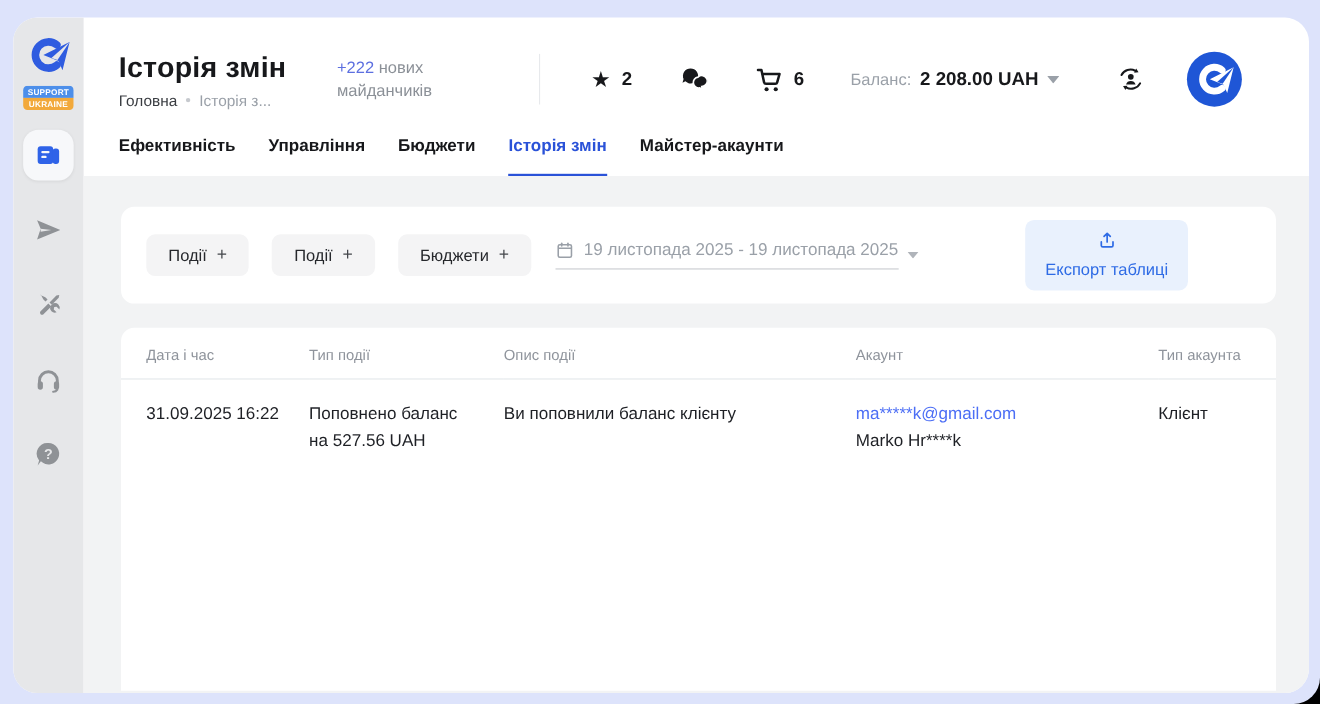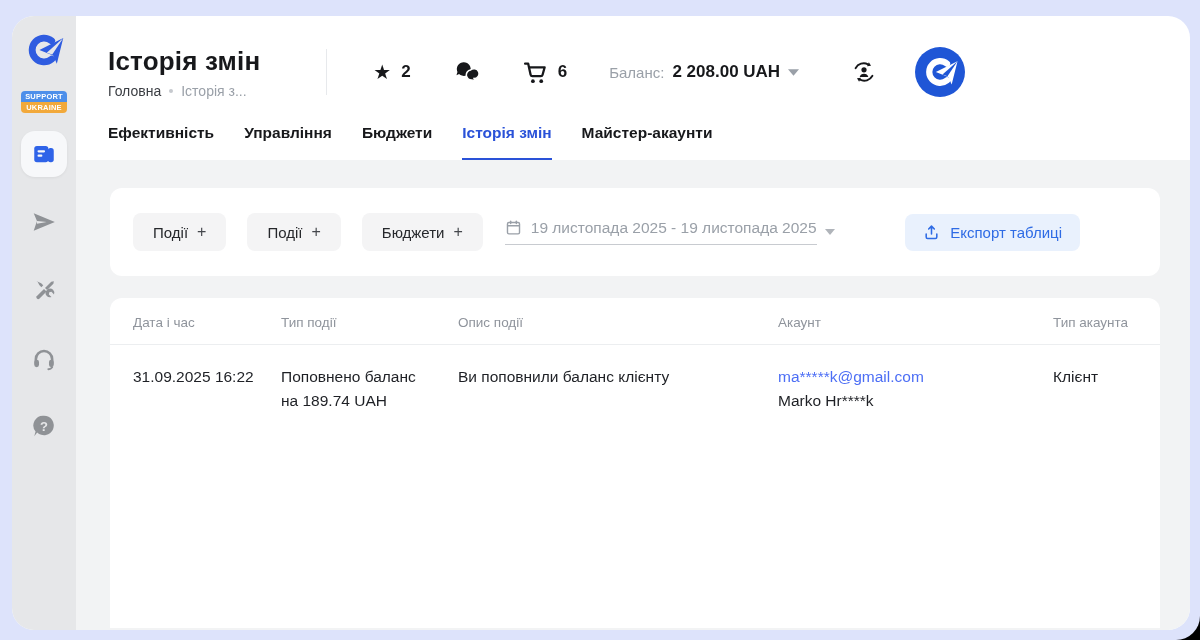--- a/index.html
+++ b/index.html
@@ -3,21 +3,21 @@
 <meta charset="utf-8">
 <style>
   * { margin:0; padding:0; box-sizing:border-box; }
   html,body { background:#000; width:1200px; height:640px; font-family:"Liberation Sans", sans-serif; }
   .page { position:relative; width:1200px; height:640px; background:#dde3fb; border-bottom-right-radius:24px; overflow:hidden; }
   .app { position:absolute; left:12px; top:16px; right:10px; bottom:10px; background:#fff; border-radius:22px; overflow:hidden; display:flex; }
 
   
   .sidebar { width:64px; background:#e6e7e9; display:flex; flex-direction:column; align-items:center; flex-shrink:0; }
   .logo-wrap { margin-top:12px; display:flex; flex-direction:column; align-items:center; }
-  .logo-badge { margin-top:19px; width:46px; border-radius:4px; overflow:hidden; font-size:7.5px; font-weight:bold; color:#fff; text-align:center; line-height:11px; letter-spacing:.2px; }
+  .logo-badge { margin-top:6px; width:46px; border-radius:4px; overflow:hidden; font-size:7.5px; font-weight:bold; color:#fff; text-align:center; line-height:11px; letter-spacing:.2px; }
   .badge-top { background:#4d8fea; }
   .badge-bottom { background:#f2a93b; }
   .nav { margin-top:18px; display:flex; flex-direction:column; align-items:center; gap:22px; }
   .nav-item { width:46px; height:46px; display:flex; align-items:center; justify-content:center; border-radius:14px; color:#8f9296; cursor:pointer; }
   .nav-item.active { background:#f7f8fa; color:#2f63e8; box-shadow:0 1px 3px rgba(0,0,0,.06); }
 
   
   .main { flex:1; display:flex; flex-direction:column; min-width:0; }
   .header { display:flex; align-items:center; padding:18px 30px 4px 32px; height:98px; flex-shrink:0; }
   .page-title { font-size:26px; font-weight:bold; color:#17181b; letter-spacing:.2px; }
@@ -46,21 +46,21 @@
 
   
   .content { flex:1; background:#f2f3f4; padding:28px 30px 2px 34px; display:flex; flex-direction:column; min-height:0; }
   .filter-card { background:#fff; border-radius:12px; height:88px; display:flex; align-items:center; padding:0 24px 0 23px; flex-shrink:0; }
   .filter-btn { background:#f4f4f5; border:none; border-radius:8px; padding:10px 20px; font-size:15px; color:#26282c; font-family:inherit; display:flex; align-items:center; gap:9px; cursor:pointer; }
   .filter-btn + .filter-btn { margin-left:21px; }
   .plus { color:#44474c; font-size:16px; }
   .date-range { margin-left:22px; display:flex; align-items:center; gap:8px; cursor:pointer; }
   .date-underline { display:flex; align-items:flex-start; gap:9px; border-bottom:1px solid #c8cbd0; padding-bottom:7px; color:#9aa0a8; }
   .date-text { font-size:15.5px; color:#9aa0a8; white-space:nowrap; }
-  .export-btn { margin-left:auto; margin-right:56px; background:#e9f1fd; border:none; border-radius:8px; padding:10px 18px; font-size:15px; color:#2e6be5; font-family:inherit; display:flex; align-items:center; gap:10px; cursor:pointer; }
+  .export-btn { margin-left:auto; margin-right:56px; background:#e9f1fd; border:none; border-radius:8px; padding:10px 18px; font-size:15px; color:#2e6be5; font-family:inherit; display:flex; align-items:center; gap:10px; cursor:pointer;flex-direction:column; }
 
   .table-card { margin-top:22px; background:#fff; border-radius:12px 12px 0 0; flex:1; overflow:hidden; }
   table { width:100%; border-collapse:collapse; table-layout:fixed; }
   col.c1{width:171px;} col.c2{width:177px;} col.c3{width:320px;} col.c4{width:275px;}
   th { text-align:left; font-size:13.5px; font-weight:400; color:#8f949c; padding:17px 8px 14px 0; border-bottom:1px solid #eceef0; }
   td { font-size:15.5px; color:#1e2025; padding:20px 8px 20px 0; vertical-align:top; line-height:24px; border-bottom:1px solid #eceef0; }
   th:first-child, td:first-child { padding-left:23px; }
   tr:last-child td { border-bottom:none; }
   a.lnk { color:#4c6ef5; text-decoration:none; cursor:pointer; }
   .event-type { max-width:150px; }
@@ -129,20 +129,21 @@
 
     <div class="header">
       <div>
         <div class="page-title">Історія змін</div>
         <div class="breadcrumb">
           <span class="crumb-home">Головна</span>
           <span class="crumb-dot"></span>
           <span class="crumb-cur">Історія з...</span>
         </div>
       </div>
+      <div class="promo"><b>+222</b><span> нових майданчиків</span></div>
       <div class="hdr-divider"></div>
 
       <div class="counter c-star">
         <span class="star-glyph">★</span>
         <span>2</span>
       </div>
 
       <div class="icon-btn c-chat" style="margin-left:42px">
         <svg width="26" height="26" viewBox="0 0 24 24" fill="#17181b">
           <path d="M10 3 a6.3 6.3 0 1 1-4.4 10.8 L3.2 15 l.9-3.1 A6.3 6.3 0 0 1 10 3 z"></path>
@@ -248,21 +249,21 @@
               <th>Тип події</th>
               <th>Опис події</th>
               <th>Акаунт</th>
               <th>Тип акаунта</th>
             </tr>
           </thead>
           <tbody>
             <tr>
               <td>31.09.2025 16:22</td>
               <td>
-                <div class="event-type"><span>Поповнено баланс на 189.74 UAH</span></div>
+                <div class="event-type"><span>Поповнено баланс на 527.56 UAH</span></div>
               </td>
               <td>Ви поповнили баланс клієнту</td>
               <td>
                 <div><a class="lnk">ma*****k@gmail.com</a></div>
                 <div class="acc-name">Marko Hr****k</div>
               </td>
               <td>Клієнт</td>
             </tr>
           </tbody>
         </table>

